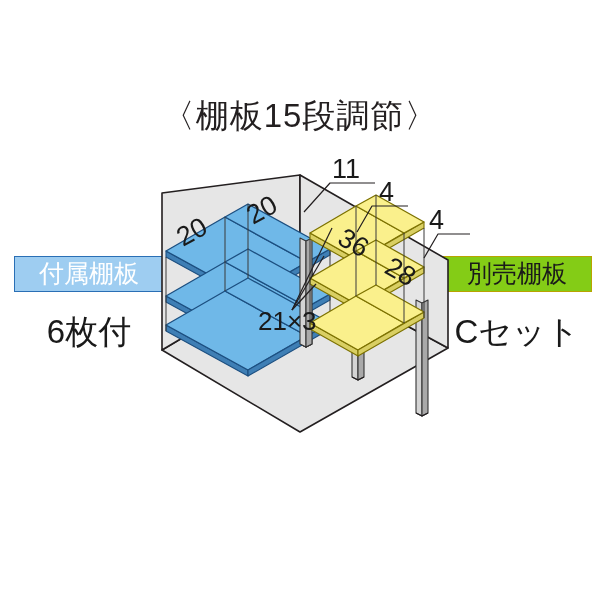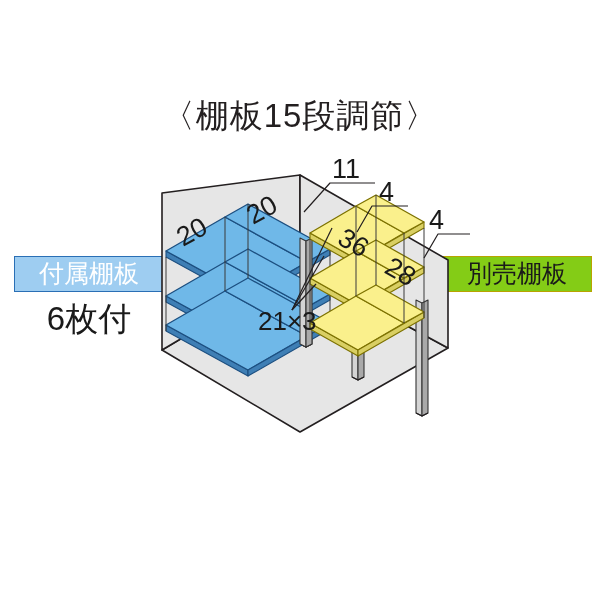--- a/index.html
+++ b/index.html
@@ -40,21 +40,21 @@
     border:1.5px solid #2a6fb5;
     color:#ffffff;
   }
   .badge-yellow{
     background:#84cc16;
     border:1.5px solid #b8a400;
     color:#1a1a1a;
   }
   .sub{
     display:block;
-    margin-top:8px;
+    margin-top:21px;
     font-size:33px;
     line-height:38px;
     color:#1a1a1a;
     white-space:nowrap;
   }
 
   
   #iso{position:absolute;left:0;top:0;width:600px;height:600px;}
   .dimtext{
     font-family:"Liberation Sans","DejaVu Sans",sans-serif;
@@ -70,20 +70,21 @@
 
   <div class="title">〈棚板15段調節〉</div>
 
   <div class="side-label left">
     <span class="badge badge-blue">付属棚板</span>
     <span class="sub">6枚付</span>
   </div>
 
   <div class="side-label right">
     <span class="badge badge-yellow">別売棚板</span>
+    <span class="sub">Cセット</span>
   </div>
 
   <svg id="iso" viewBox="0 0 600 600">
     <defs>
       <style>
         .ln{stroke:#231f20;stroke-width:1.6;fill:none;stroke-linejoin:round;stroke-linecap:round;}
         .ln-thin{stroke:#231f20;stroke-width:1.2;fill:none;stroke-linejoin:round;}
         .ln-hair{stroke:#3a3a3a;stroke-width:1;fill:none;}
         .wall{fill:#e6e6e6;stroke:#231f20;stroke-width:1.6;stroke-linejoin:round;}
         .floor{fill:#e6e6e6;stroke:#231f20;stroke-width:1.6;stroke-linejoin:round;}

